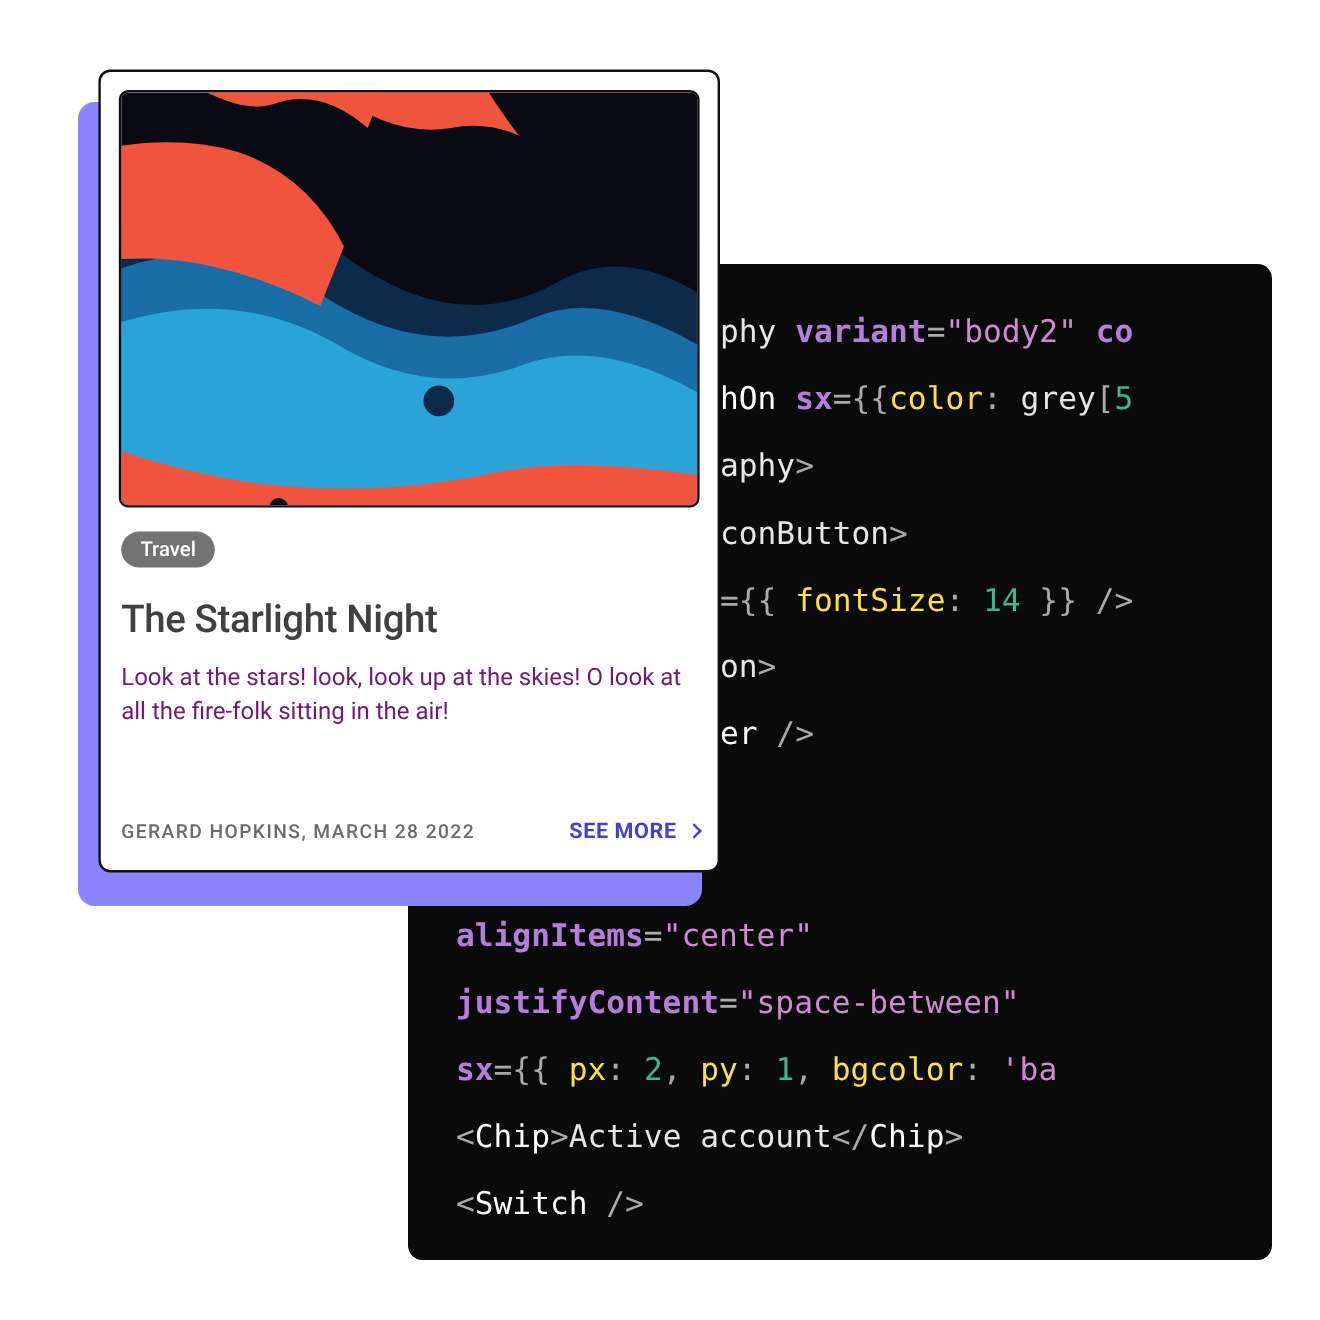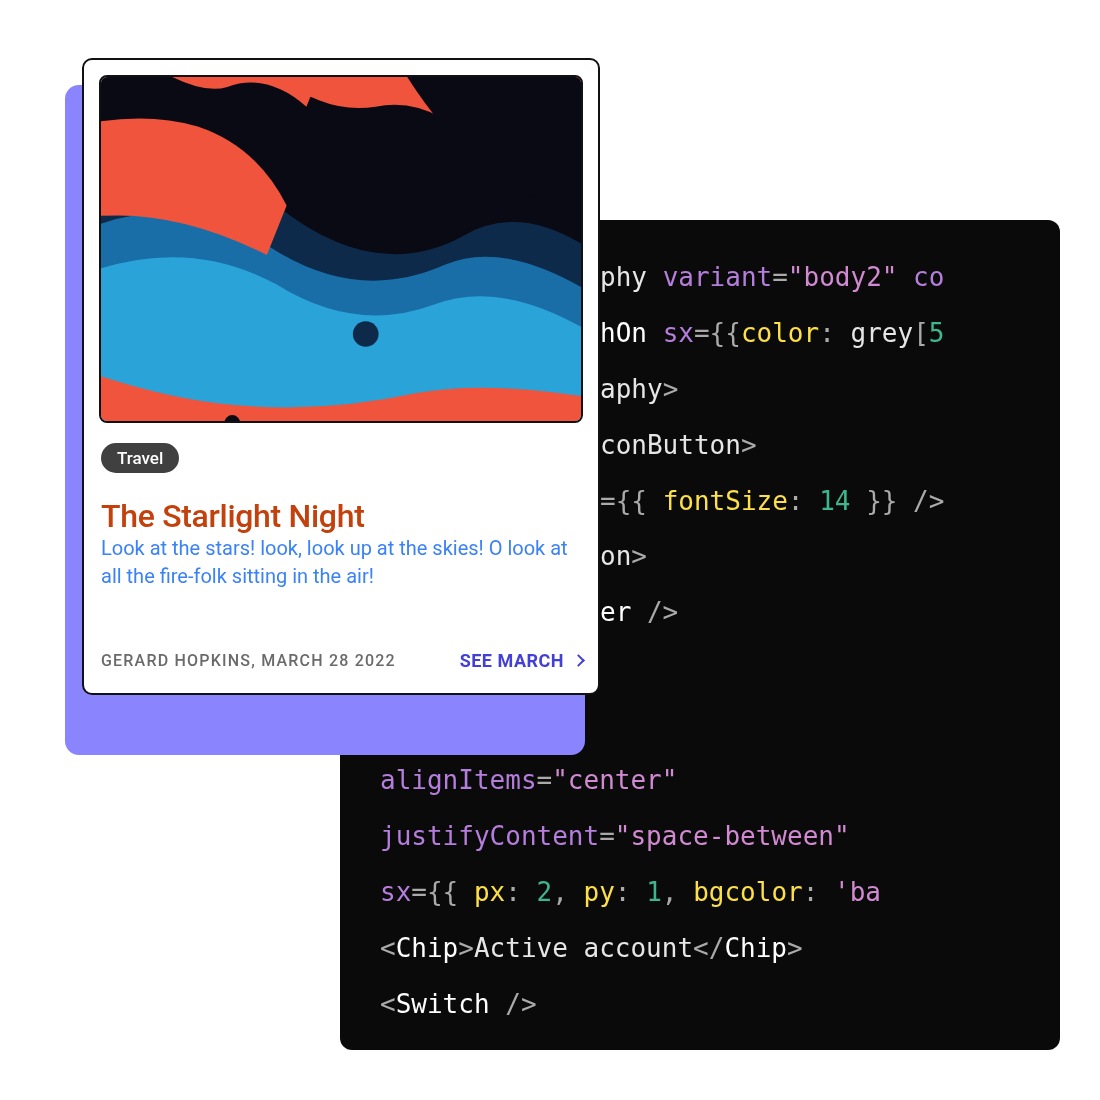--- a/index.html
+++ b/index.html
@@ -21,21 +21,21 @@
   border-radius: 12px;
   padding: 30px 20px 20px 40px;
   font-family: 'SF Mono', 'Menlo', 'Consolas', monospace;
   font-size: 26px;
   line-height: 2.15;
   color: #e6e6e6;
   overflow: hidden;
   white-space: pre;
 }
 .code-panel .tok-tag { color: #ffffff; }
-.code-panel .tok-attr { color: #b57edc; }
+.code-panel .tok-attr { color: #b57edc; font-weight: bold; }
 .code-panel .tok-str { color: #d18ad1; }
 .code-panel .tok-prop { color: #fde047; }
 .code-panel .tok-num { color: #3fb78e; }
 .code-panel .tok-plain { color: #e6e6e6; margin-top: 28px; }
 .code-panel .tok-punc { color: #aaa; }
 
 .card-shadow {
   position: absolute;
   left: 65px;
   top: 85px;
@@ -59,49 +59,50 @@
   height: 348px;
   border-radius: 8px;
   border: 2px solid #111;
   overflow: hidden;
   position: relative;
 }
 .card-image svg { display: block; width: 100%; height: 100%; }
 .chip {
   display: inline-flex;
   align-items: center;
-  background: #404040;
+  background: #737373;
   color: #fff;
   font-size: 17px;
   font-weight: 500;
   padding: 5px 16px;
   border-radius: 18px;
   margin-top: 20px;
   margin-left: 2px;
 }
 .card-title {
   font-size: 32px;
   font-weight: 500;
-  color: #c2410c;
+  color: #404040;
   margin-top: 24px;
   margin-left: 2px;
   letter-spacing: -0.3px;
 }
 .card-desc {
   font-size: 20px;
-  color: #3b82f6;
+  color: #701a75;
   line-height: 1.38;
+  margin-top: 16px;
   margin-left: 2px;
   max-width: 470px;
 }
 .card-footer {
   display: flex;
   justify-content: space-between;
   align-items: center;
-  margin-top: 60px;
+  margin-top: 76px;
   padding-left: 2px;
 }
 .card-meta {
   font-size: 16px;
   letter-spacing: 1.2px;
   color: #6a6a6a;
   font-weight: 500;
   text-transform: uppercase;
 }
 .see-more {
@@ -151,17 +152,17 @@
 
   <h2 class="card-title">The Starlight Night</h2>
 
   <p class="card-desc">Look at the stars! look, look up at the skies! O look at all the fire-folk sitting in the air!</p>
 
   <div class="card-footer">
     <div class="card-meta">
       <span>GERARD HOPKINS, </span><span>MARCH 28 2022</span>
     </div>
     <a class="see-more">
-      <span>SEE MARCH</span>
+      <span>SEE MORE</span>
       <span class="chevron"></span>
     </a>
   </div>
 </div>
 
 </body></html>

